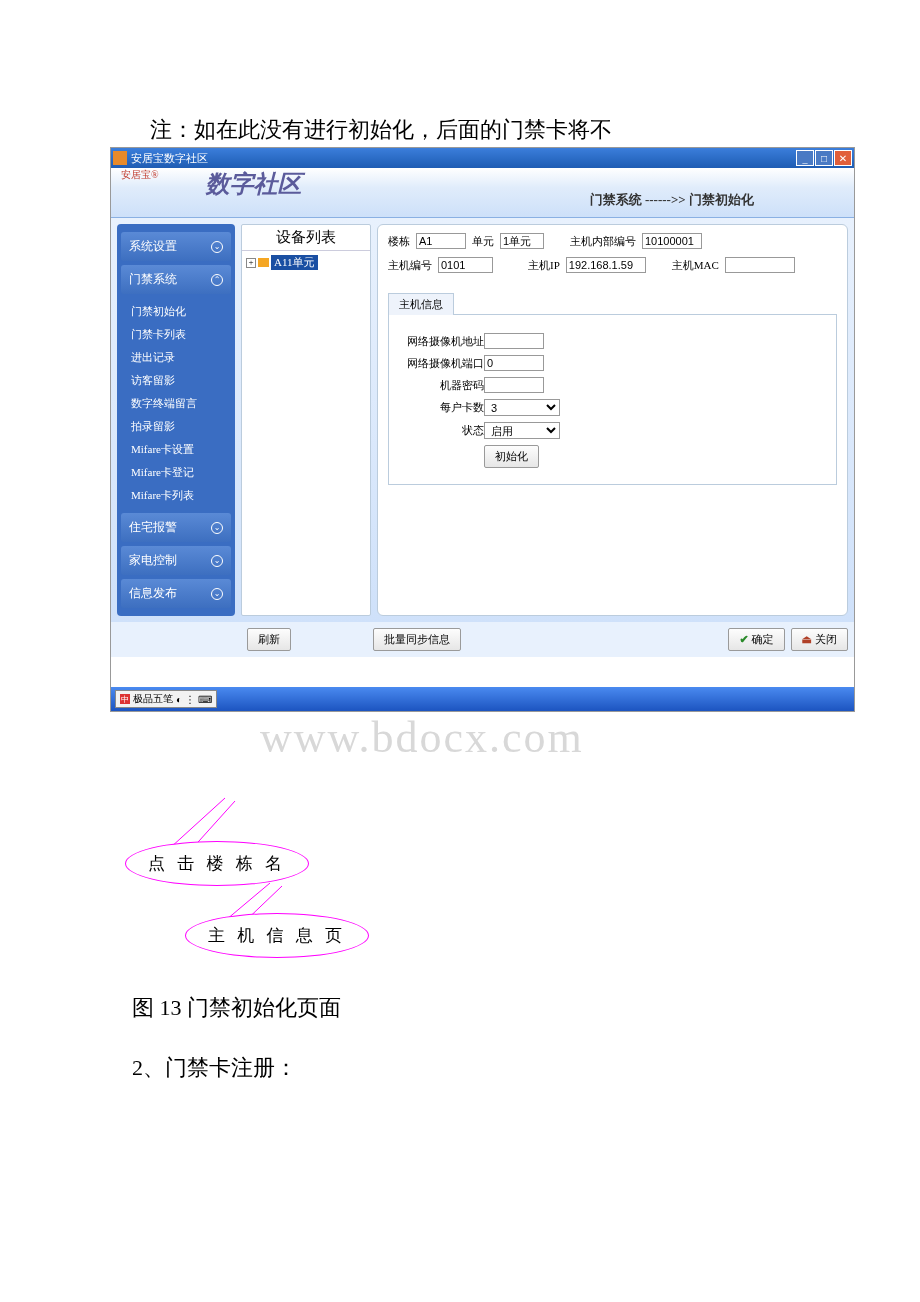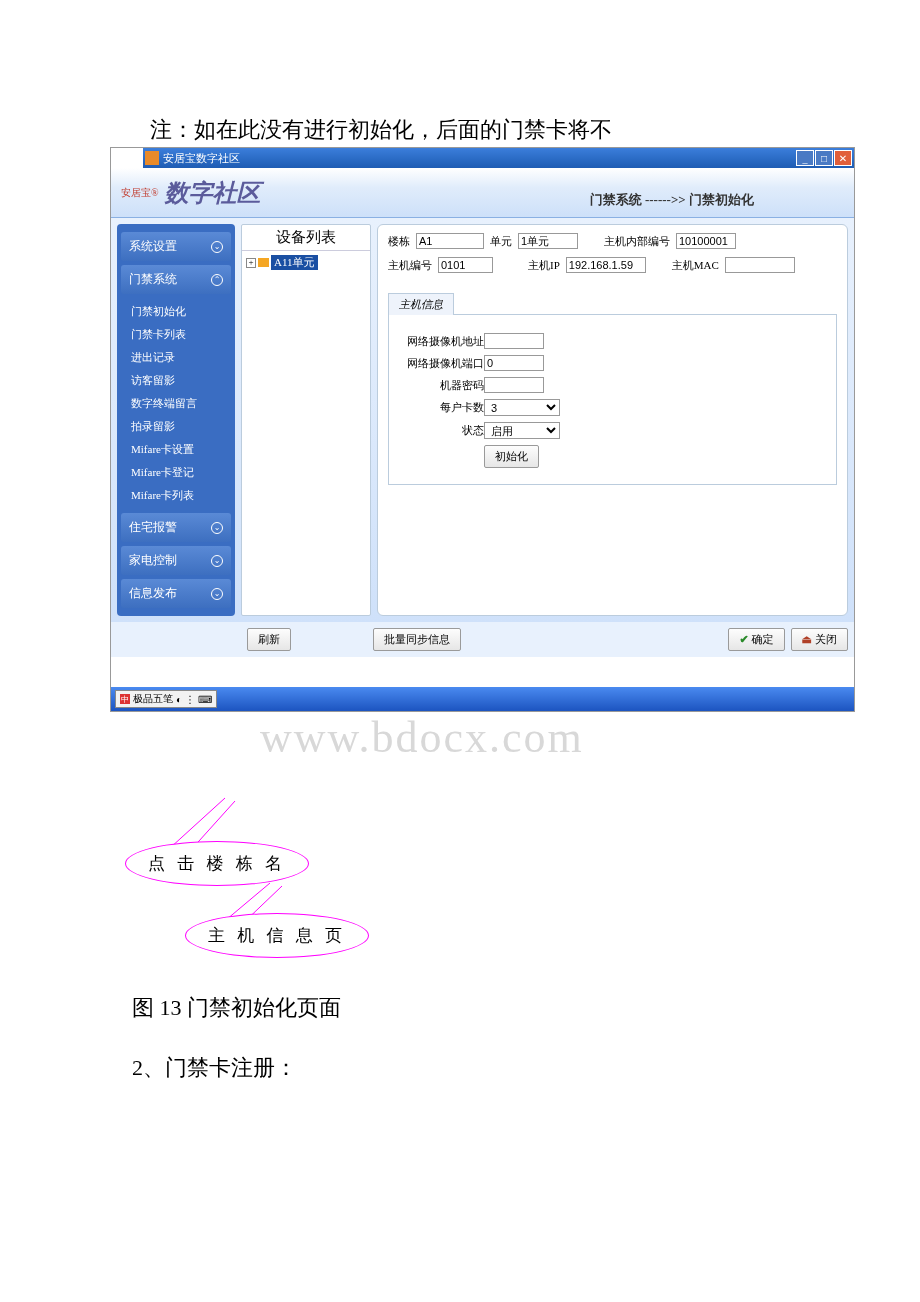--- a/index.html
+++ b/index.html
@@ -1,48 +1,48 @@
 <!DOCTYPE html>
 <html><head>
 <meta charset="utf-8">
 <style>
   * { box-sizing: border-box; margin: 0; padding: 0; }
   body { font-family: "SimSun", serif; font-size: 13px; background: #fff; width: 920px; }
   .page { padding: 0 0 40px 0; }
   .doc-text { font-size: 22px; margin: 115px 0 2px 150px; }
   .screenshot { width: 745px; margin: 0 0 0 110px; border: 1px solid #999; position: relative; }
-  .titlebar { height: 20px; background: linear-gradient(#3b7edb, #1e5cb3); display: flex; align-items: center; padding: 0 2px; margin-left: 32px; }
+  .titlebar { height: 20px; background: linear-gradient(#3b7edb, #1e5cb3); display: flex; align-items: center; padding: 0 2px; }
   .titlebar-icon { width: 14px; height: 14px; background: #e88a2a; margin-right: 4px; }
   .titlebar-text { color: #fff; font-size: 11px; flex: 1; font-family: "SimSun"; }
   .win-btn { width: 18px; height: 16px; margin-left: 1px; font-size: 10px; display: flex; align-items: center; justify-content: center; color: #fff; border: 1px solid #fff; }
   .win-min { background: #4a7ac4; }
   .win-max { background: #4a7ac4; }
   .win-close { background: #e15f3a; }
-  .header { height: 50px; background: linear-gradient(#fff, #e0ecfb 40%, #cde0f9); display: flex; align-items: center; padding: 16px 10px; border-bottom: 1px solid #8ab0e3; position: relative; }
+  .header { height: 50px; background: linear-gradient(#fff, #e0ecfb 40%, #cde0f9); display: flex; align-items: flex-start; padding: 0 10px; border-bottom: 1px solid #8ab0e3; position: relative; gap: 41px; }
   .logo-badge { font-size: 10px; color: #c0392b; margin-right: 6px; }
   .logo-text { font-family: "STXingkai","KaiTi","SimSun",serif; font-size: 24px; color: #5b5b9b; font-style: italic; font-weight: bold; }
   .breadcrumb { position: absolute; right: 100px; bottom: 8px; font-size: 13px; color: #333; font-weight: bold; }
   .content { display: flex; background: linear-gradient(#e8f1fd, #cfe1fa); padding: 6px; min-height: 360px; }
   .sidebar { width: 118px; background: #3a6dc2; border-radius: 4px; padding: 4px 0; }
   .side-group { background: linear-gradient(#5a8ad6, #3d6fc0); color: #fff; font-size: 12px; padding: 6px 8px; margin: 4px 4px; border-radius: 3px; display: flex; justify-content: space-between; align-items: center; cursor: pointer; }
   .side-chevron { width: 12px; height: 12px; border: 1px solid #fff; border-radius: 50%; display: flex; align-items: center; justify-content: center; font-size: 8px; }
   .side-items { padding: 2px 0; }
   .side-item { color: #fff; font-size: 11px; padding: 4px 14px; cursor: pointer; }
   .tree-panel { width: 130px; background: #fff; margin-left: 6px; border: 1px solid #bcd; border-radius: 2px; }
   .tree-head { text-align: center; font-size: 15px; padding: 3px; border-bottom: 1px solid #ccd; }
   .tree-body { padding: 4px; font-size: 11px; }
   .tree-node { display: flex; align-items: center; gap: 2px; }
   .tree-exp { width: 10px; height: 10px; border: 1px solid #888; display: inline-flex; align-items: center; justify-content: center; font-size: 9px; line-height: 1; cursor: pointer; }
   .tree-folder-icon { width: 11px; height: 9px; background: #f5a623; }
   .tree-label { background: #1a4fa3; color: #fff; padding: 0 3px; }
   .main-panel { flex: 1; background: #fff; margin-left: 6px; border: 1px solid #bcd; border-radius: 6px; padding: 8px 10px; font-size: 11px; }
   .form-row { display: flex; align-items: center; gap: 6px; margin-bottom: 8px; flex-wrap: nowrap; }
   .form-row label { font-size: 11px; white-space: nowrap; }
   .txt { border: 1px solid #999; height: 16px; font-size: 11px; padding: 0 2px; background:#fff; }
-  .host-info-tab { display: inline-block; background: #eef3fb; border: 1px solid #bcd; border-bottom: none; padding: 3px 10px; margin-top: 12px; font-style: italic; }
+  .host-info-tab { display: inline-block; background: #eef3fb; border: 1px solid #bcd; border-bottom: none; padding: 3px 10px; margin-top: 12px; }
   .host-info-box { border: 1px solid #bcd; padding: 12px 10px 10px 10px; margin-top: -1px; }
   .fld { display: flex; align-items: center; margin: 6px 0; }
   .fld-lbl { width: 85px; text-align: right; }
   .sel { border: 1px solid #999; height: 17px; font-size: 11px; background: #fff; padding: 0 2px; }
   .btn { background: linear-gradient(#fdfdfd,#e6e6e6); border: 1px solid #9a9a9a; padding: 3px 10px; font-size: 11px; cursor: pointer; border-radius: 2px; display:inline-flex; align-items:center; gap:3px;}
   .bottom-bar { display: flex; padding: 6px; background: #e8f1fd; gap: 6px; align-items: center; }
   .bottom-bar .spacer { flex: 1; }
   .taskbar { height: 24px; background: linear-gradient(#4a8af0, #1c54c0); margin-top: 30px; display: flex; align-items: center; padding-left: 4px; }
   .ime-pill { background: #f2f2f2; border: 1px solid #888; font-size: 10px; padding: 1px 4px; display: flex; align-items: center; gap: 3px; }
   .ime-red { width:10px; height:10px; background:#d33; color:#fff; font-size:8px; display:flex; align-items:center; justify-content:center;}
@@ -122,23 +122,23 @@
             <span class="tree-exp">+</span>
             <span class="tree-folder-icon"></span>
             <span class="tree-label">A11单元</span>
           </div>
         </div>
       </div>
 
       <div class="main-panel">
         <div class="form-row">
           <label>楼栋</label>
-          <input class="txt" style="width: 68px;" value="A1">
+          <input class="txt" style="width: 50px;" value="A1">
           <label style="">单元</label>
-          <input class="txt" style="width: 60px;" value="1单元">
+          <input class="txt" style="width: 44px;" value="1单元">
           <label style="margin-left:20px">主机内部编号</label>
           <input class="txt" style="width: 60px;" value="10100001">
         </div>
         <div class="form-row">
           <label>主机编号</label>
           <input class="txt" style="width: 55px;" value="0101">
           <label style="margin-left:29px">主机IP</label>
           <input class="txt" style="width: 80px;" value="192.168.1.59">
           <label style="margin-left:20px">主机MAC</label>
           <input class="txt" style="width: 70px;" value="">

